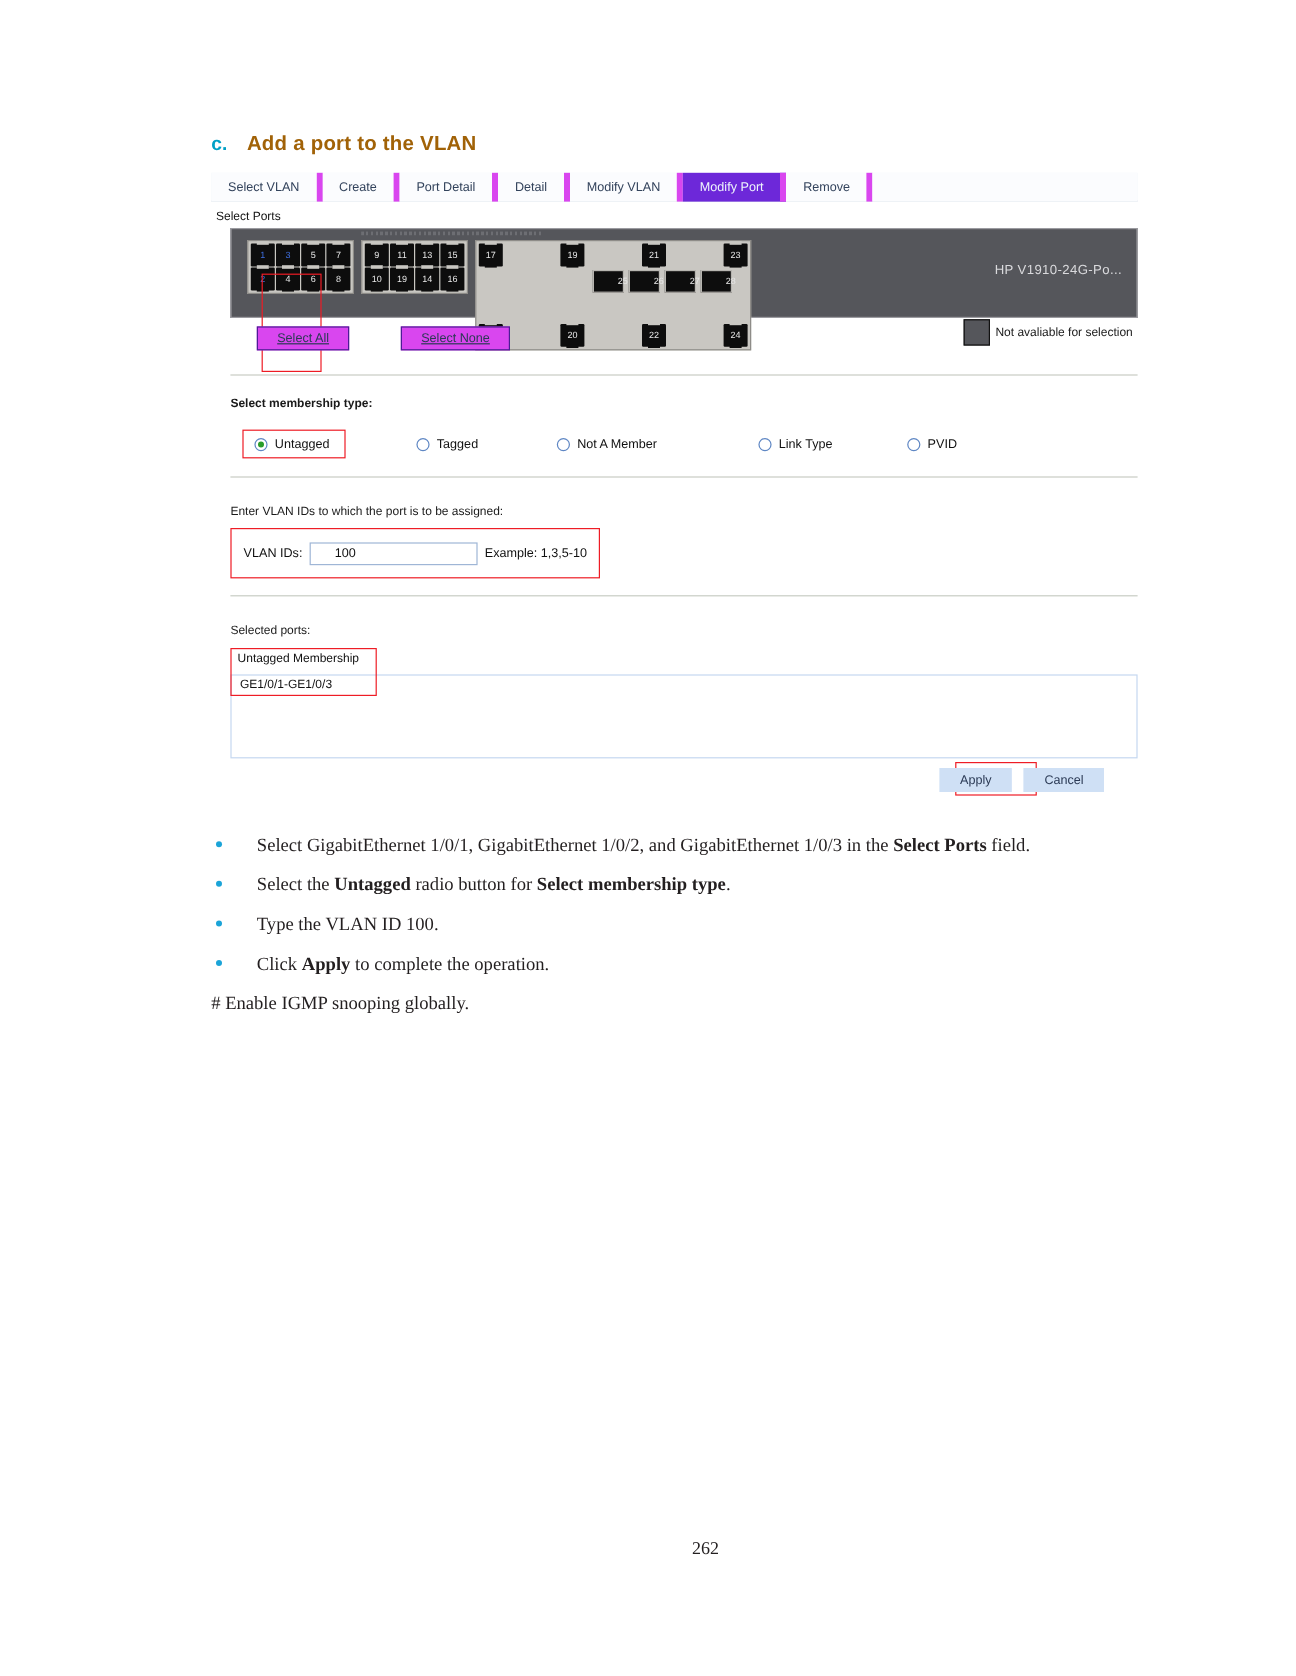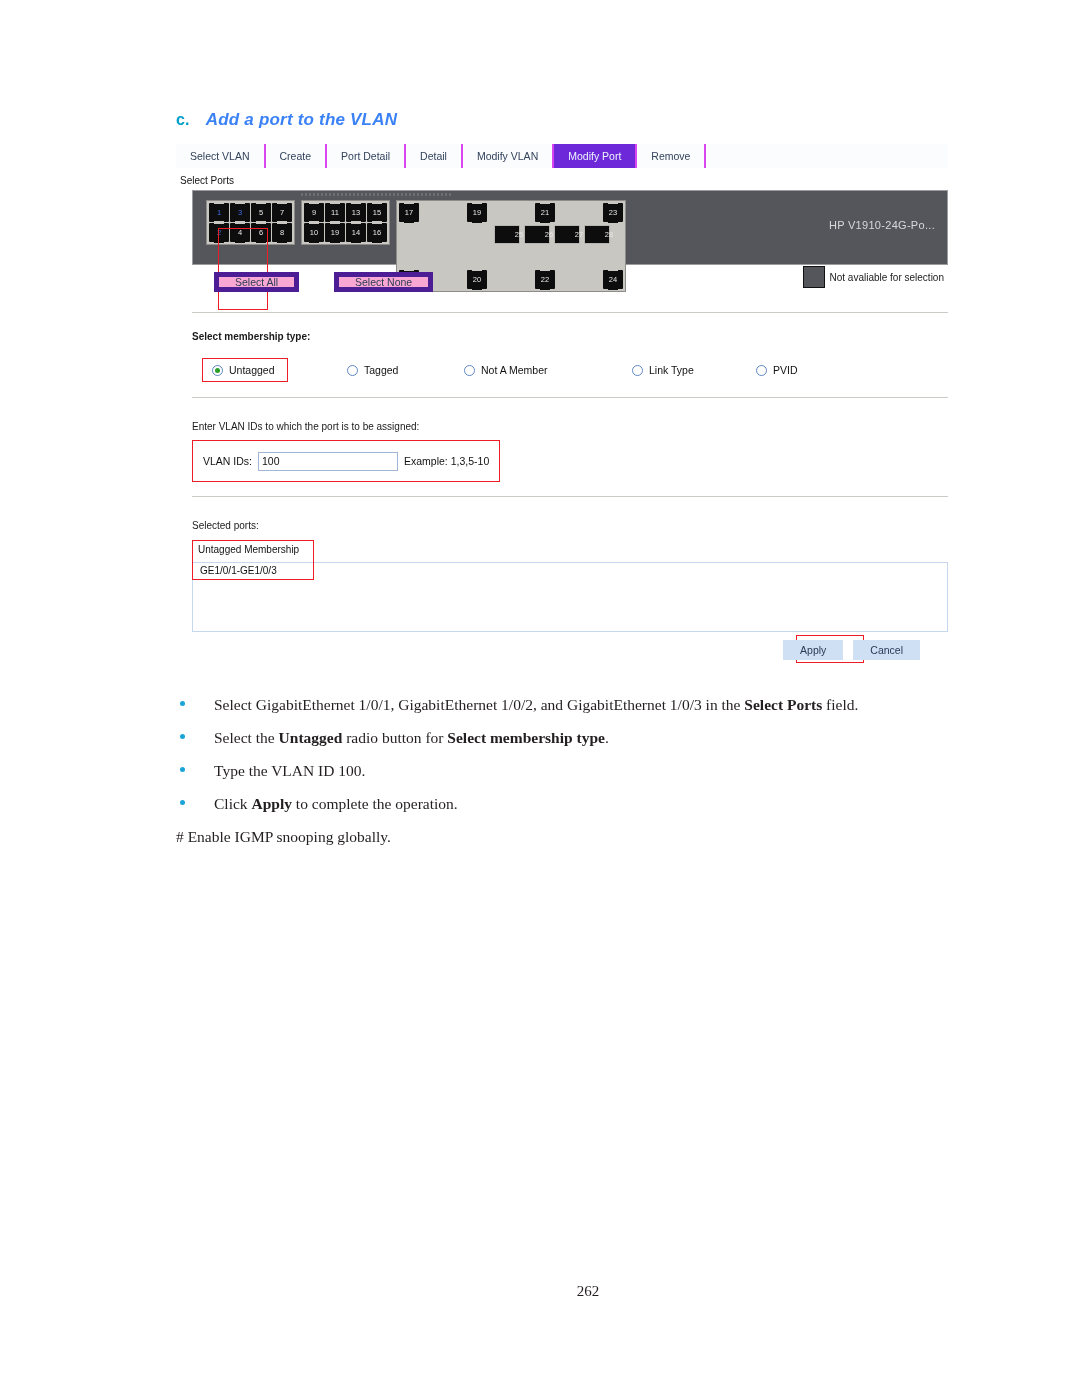--- a/index.html
+++ b/index.html
@@ -15,44 +15,43 @@
   
   .heading {
     position: absolute; left: 176px; top: 110px;
     display: flex; align-items: baseline; gap: 16px;
   }
   .heading .letter {
     color: #00a0c6; font-size: 16px; font-weight: bold;
     letter-spacing: .2px;
   }
   .heading .htext {
-    color: #3b82f6; font-size: 17px; font-weight: bold;
+    color: #a16207; font-size: 17px; font-weight: bold;
     letter-spacing: .2px;
-    font-style: italic;
   }
 
   
   .shot {
     position: absolute; left: 176px; top: 144px;
     width: 772px;
     background: #ffffff;
     font-family: "Liberation Sans", sans-serif;
   }
 
   
   .tabbar {
     display: flex; height: 24px;
     background: #f3f5f8;
     border-bottom: 1px solid #c9d3e0;
   }
   .tab {
     display: flex; align-items: center; justify-content: center;
     padding: 0 14px; height: 24px;
     font-size: 10.5px; color: #33435c;
-    border-right: 2px solid #d946ef;
+    border-right: 5px solid #d946ef;
     background: #fbfcfe;
     white-space: nowrap;
   }
   .tab.active {
     background: #6d28d9; color: #eef4fc;
   }
   .tab.filler { flex: 1; border-right: none; background: #fbfcfe; }
 
   
   .sp-label {
@@ -127,22 +126,22 @@
     width: 50px; height: 82px;
     border: 1.5px solid #ee1c25;
     pointer-events: none;
   }
 
   
   .btnrow { position: absolute; left: 16px; top: 128px; width: 756px; height: 24px; }
   .btn {
     display: inline-flex; align-items: center; justify-content: center;
     height: 20px; padding: 0 16px;
-    background: #f9a8d4; border: 5px solid #4c1d95;
-    font-size: 10.5px; color: #2b3a55;
+    background: #d946ef; border: 1px solid #4c1d95;
+    font-size: 10.5px; color: #2b3a55; text-decoration: underline;
   }
   .btn.sa { position: absolute; left: 22px; top: 0; }
   .btn.sn { position: absolute; left: 142px; top: 0; }
   .legend {
     position: absolute; right: 4px; top: -6px;
     display: flex; align-items: center; gap: 4px;
   }
   .legend .swatch {
     width: 22px; height: 22px; background: #55565b; border: 1px solid #111;
   }
@@ -182,21 +181,21 @@
     position: absolute; left: 16px; top: 296px;
     width: 308px; height: 42px;
     border: 1.5px solid #ee1c25;
     display: flex; align-items: center; padding-left: 10px; gap: 6px;
   }
   .vlab { font-size: 10.5px; color: #111; }
   .vinput {
     width: 140px; height: 19px;
     border: 1px solid #9fb6d6; background: #ffffff;
     font-size: 10.5px; font-family: "Liberation Sans", sans-serif;
-    color: #111; padding: 0 3px; line-height: 17px;
+    color: #111; padding: 0 20px; line-height: 17px;
   }
   .vexample { font-size: 10.5px; color: #111; }
 
   
   .s-label { position: absolute; left: 16px; top: 376px; font-size: 10px; }
   .listbox {
     position: absolute; left: 16px; top: 418px;
     width: 756px; height: 70px;
     border: 1px solid #c5d8f0; background: #ffffff;
   }

